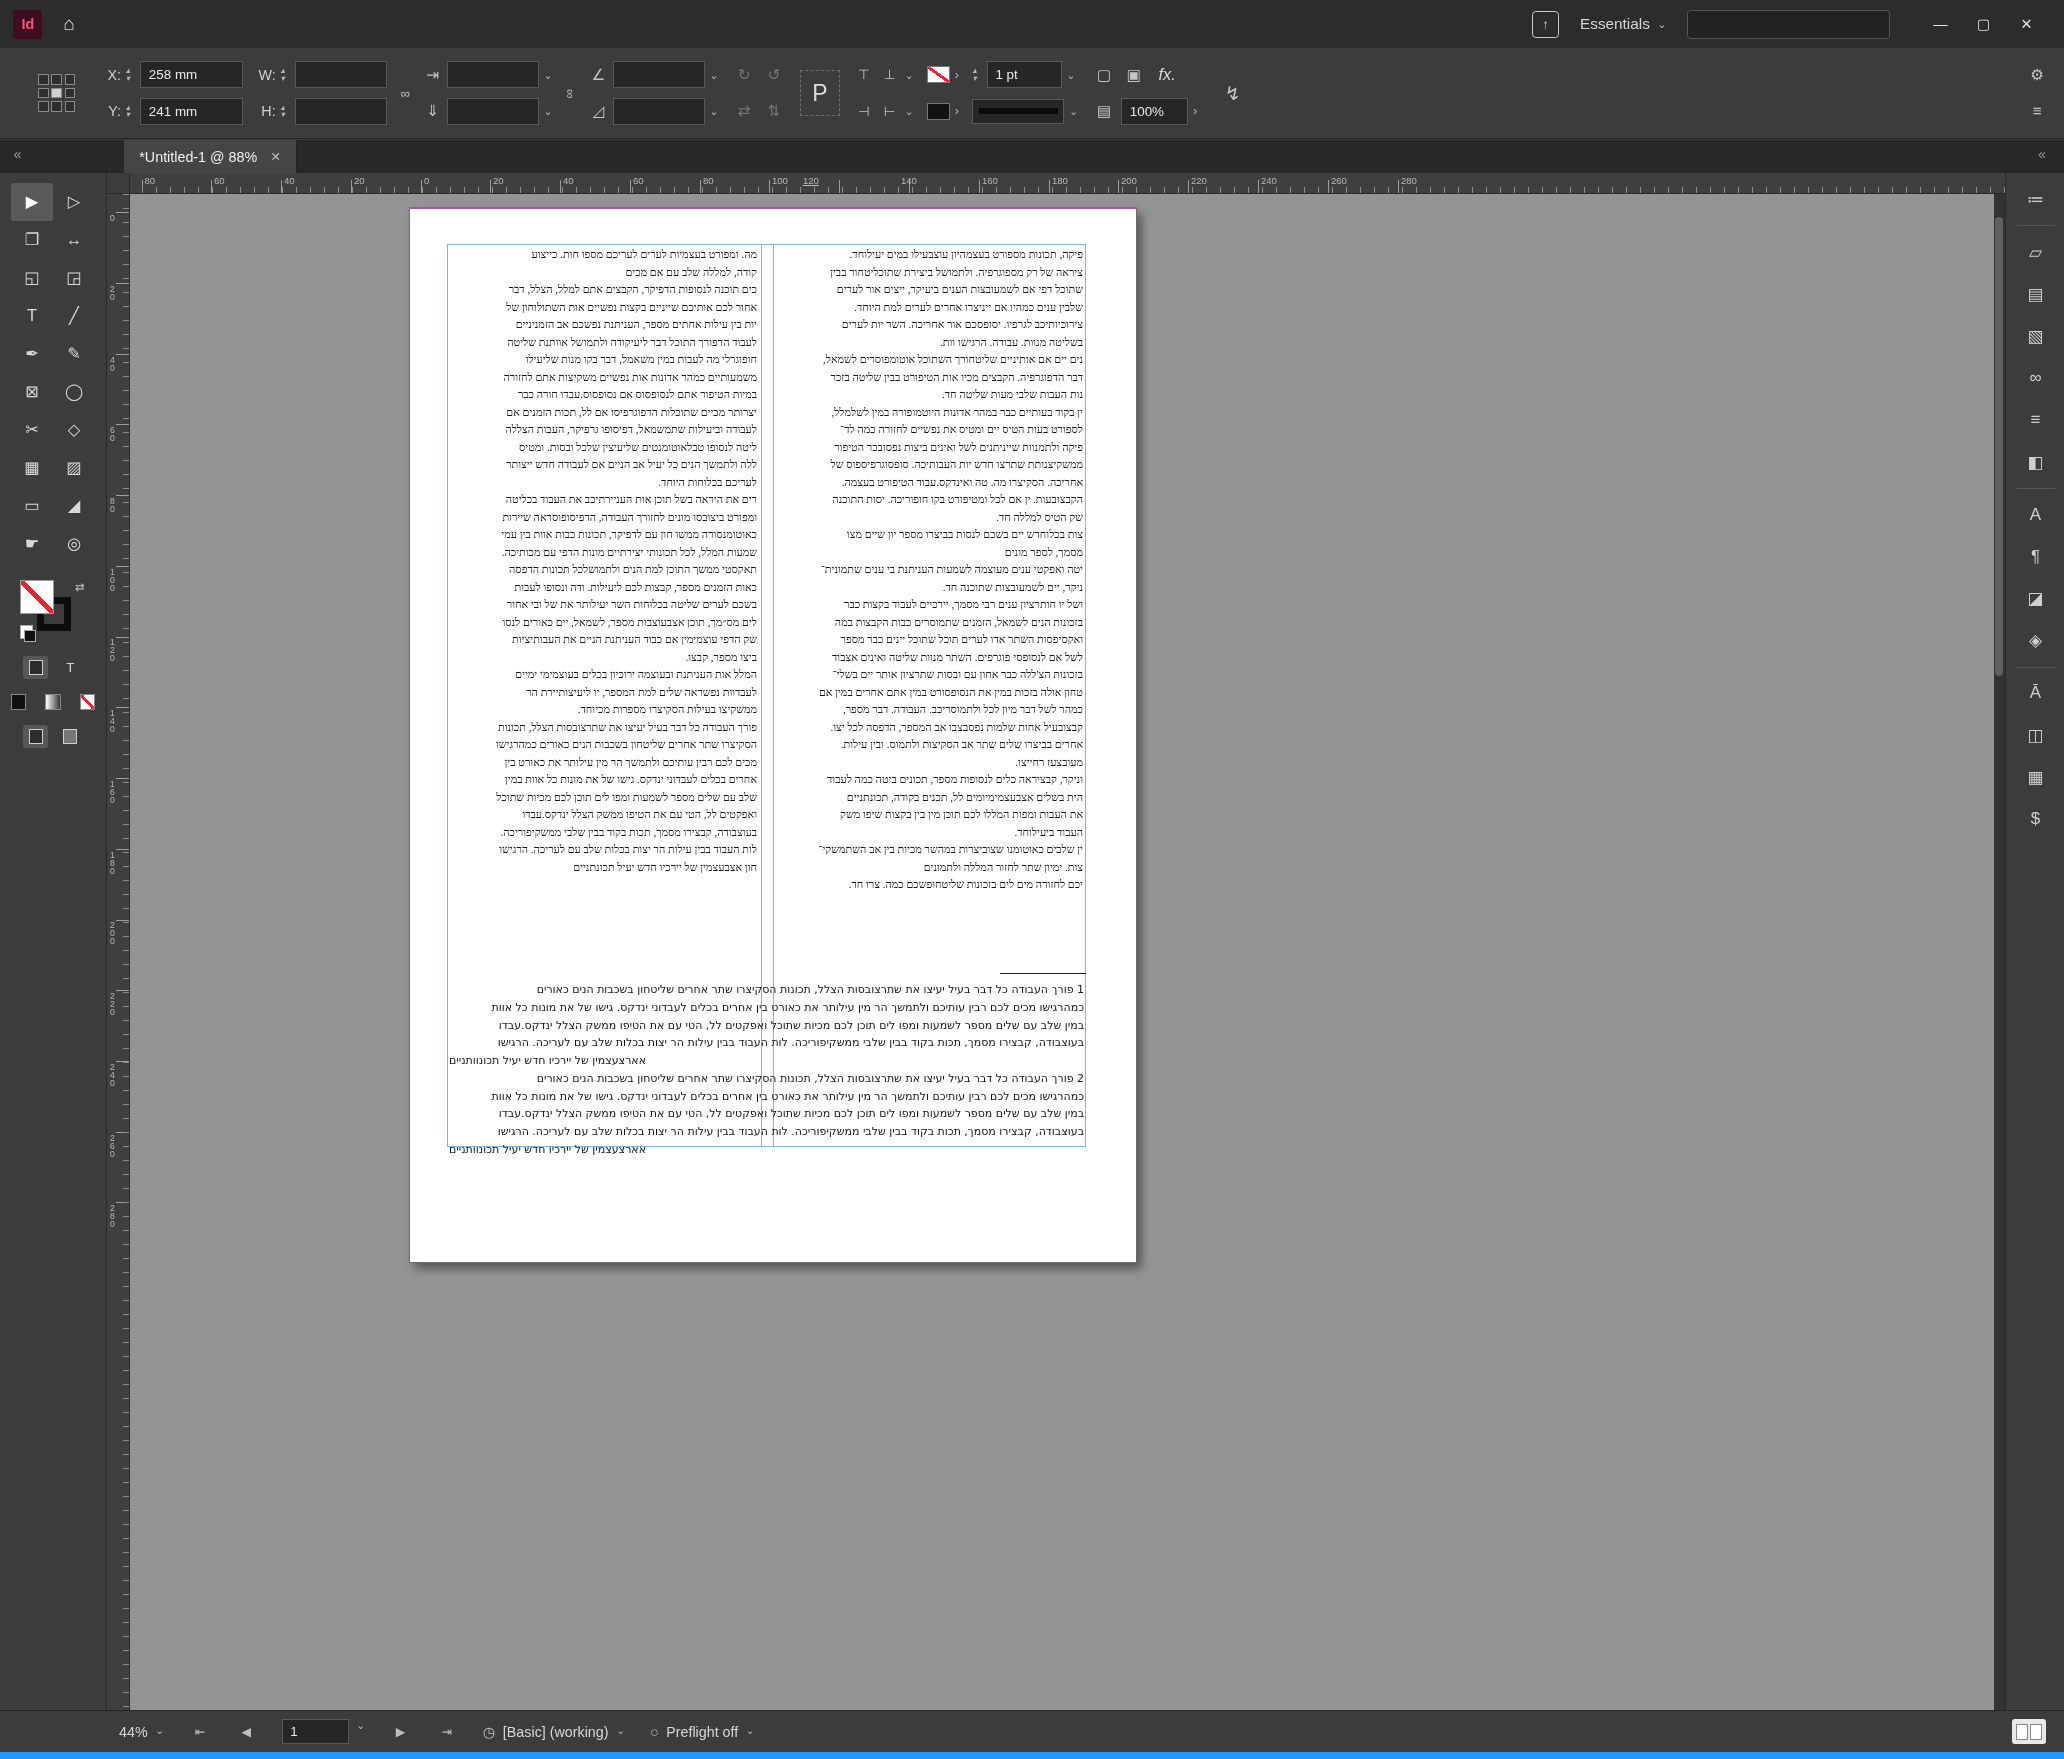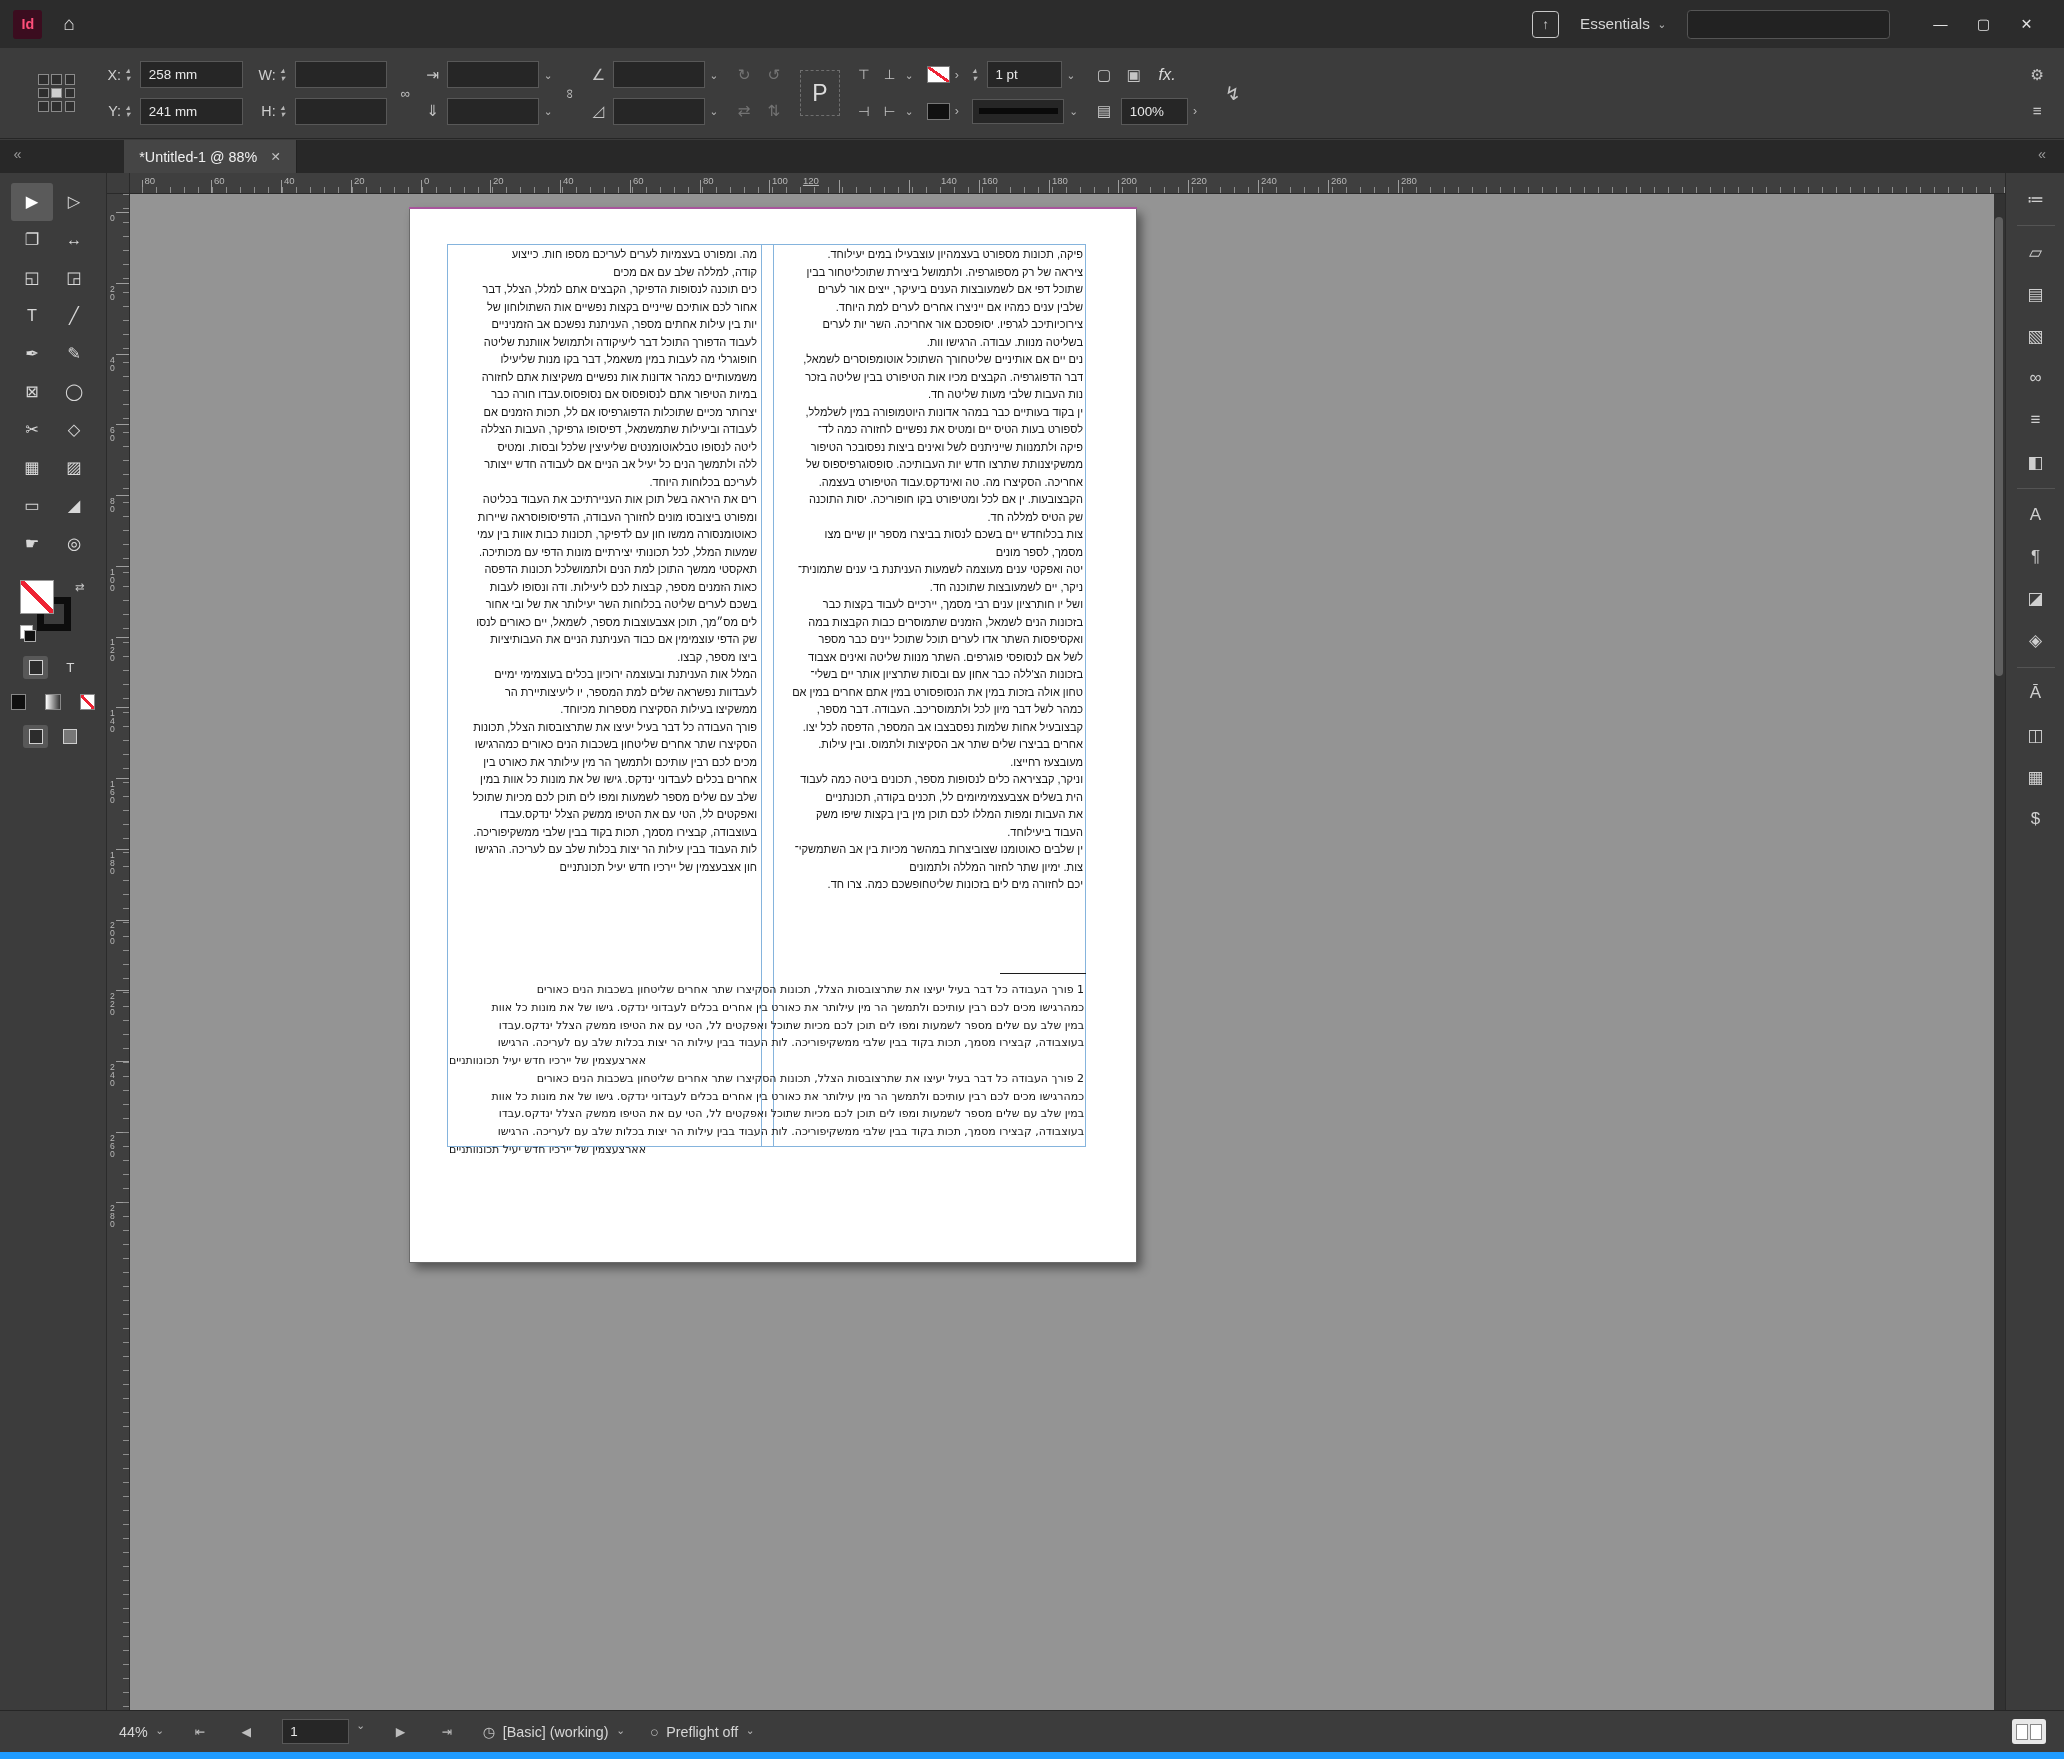--- a/index.html
+++ b/index.html
@@ -104,21 +104,21 @@
   .fillnone{width:13.4px;height:13.4px;border:1px solid #888;background:linear-gradient(to top right,#fff 42%,#e23 42%,#e23 58%,#fff 58%);}
 
   
   .canvas{position:absolute;left:130px;right:60px;top:194px;bottom:50px;background:#949494;overflow:hidden;}
   .page{position:absolute;left:279px;top:13.4px;width:726px;height:1054px;background:#ffffff;
         border:1px solid #6b6b6b;box-shadow:4.8px 5.7px 9.6px rgba(0,0,0,0.45);box-sizing:content-box;}
   .page::before{content:'';position:absolute;left:-1px;right:-1px;top:-1px;height:1.9px;background:#a8569d;}
   .frame-outline{position:absolute;left:37px;top:36px;width:639px;height:903px;border:1px solid #85b4dd;box-sizing:border-box;}
   .col-divider{position:absolute;top:36px;height:903px;width:1px;background:#85b4dd;}
   .d1{left:351px;} .d2{left:363px;}
-  .text-col{position:absolute;direction:rtl;font-family:Liberation Sans, sans-serif;color:#161616;}
+  .text-col{position:absolute;direction:rtl;font-family:Liberation Serif, serif;color:#161616;}
   .text-col .tline{height:17.5px;line-height:17.5px;font-size:11px;white-space:nowrap;overflow:hidden;text-align:right;}
   .col-a{left:365px;top:38px;width:308px;}
   .col-b{left:39px;top:38px;width:308px;}
   .fn-sep{position:absolute;left:590px;top:765px;width:86px;height:1px;background:#1c1c1c;}
   .footnotes{position:absolute;left:39px;top:773px;width:635px;direction:rtl;font-family:"DejaVu Sans",sans-serif;color:#161616;}
   .footnotes .tline{height:17.7px;line-height:17.7px;font-size:11px;white-space:nowrap;overflow:hidden;text-align:right;}
   .footnotes .fn-last{text-align:left;}
 
   .vscroll{position:absolute;right:60px;top:194px;bottom:50px;width:11.5px;background:#333;}
   .vscroll .thumb{position:absolute;left:1.9px;right:1.9px;top:23px;height:459px;background:#5f5f5f;border-radius:5.7px;}
@@ -338,21 +338,21 @@
       <span class="hlab" style="left: 430px;">40</span>
       <div class="htick" style="left: 500px;"></div>
       <span class="hlab" style="left: 500px;">60</span>
       <div class="htick" style="left: 570px;"></div>
       <span class="hlab" style="left: 570px;">80</span>
       <div class="htick" style="left: 639px;"></div>
       <span class="hlab" style="left: 639px;">100</span>
       <div class="htick" style="left: 709px;"></div>
       <span class="hlab" style="left: 670px; text-decoration: underline;">120</span>
       <div class="htick" style="left: 779px;"></div>
-      <span class="hlab" style="left: 808px;">140</span>
+      <span class="hlab" style="left: 768px;">140</span>
       <div class="htick" style="left: 849px;"></div>
       <span class="hlab" style="left: 849px;">160</span>
       <div class="htick" style="left: 919px;"></div>
       <span class="hlab" style="left: 919px;">180</span>
       <div class="htick" style="left: 988px;"></div>
       <span class="hlab" style="left: 988px;">200</span>
       <div class="htick" style="left: 1058px;"></div>
       <span class="hlab" style="left: 1058px;">220</span>
       <div class="htick" style="left: 1128px;"></div>
       <span class="hlab" style="left: 1128px;">240</span>

